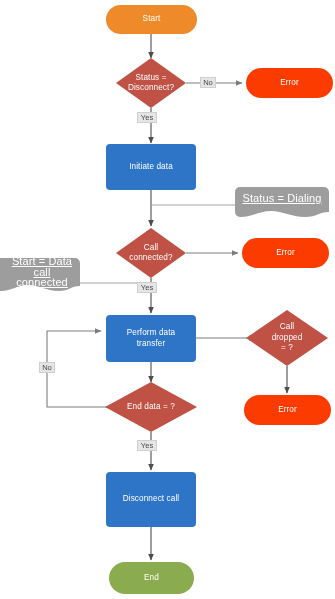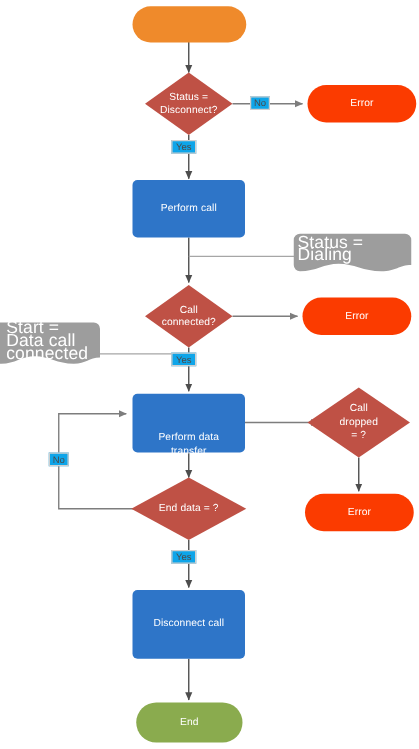--- a/index.html
+++ b/index.html
@@ -35,32 +35,34 @@
     line-height: 10.5px;
     pointer-events: none;
     white-space: pre-line;
     letter-spacing: 0.1px;
   }
   .note-label {
     position: absolute;
     display: flex;
     align-items: center;
     justify-content: center;
+    text-align: center;
     color: #ffffff;
-    font-size: 14px;
+    font-size: 11px;
     line-height: 10.5px;
     white-space: pre-line;
     letter-spacing: 0.1px;
+    text-decoration: underline;
   }
   .edge-label {
     position: absolute;
     display: flex;
     align-items: center;
     justify-content: center;
-    background: #0ea5e9;
+    background: #e5e5e5;
     border: 1px solid #cfcfcf;
     color: #4a4a4a;
     font-size: 7.6px;
     line-height: 8px;
     padding: 0 1px;
     box-sizing: border-box;
   }
 </style>
 </head>
 <body>
@@ -134,39 +136,40 @@
       <rect x="244" y="395" width="87" height="30" rx="15" ry="15" fill="#fb3b00"></rect>
 
       <path d="M151,382 L197,407 L151,432 L105,407 Z" fill="#bf5145"></path>
 
       <rect x="106" y="472" width="90" height="55" rx="4" ry="4" fill="#2e75c8"></rect>
 
       <rect x="109" y="562" width="85" height="32" rx="16" ry="16" fill="#8aab4e"></rect>
     </g>
   </svg>
 
+  <div class="node-label" style="left:106px; top:5px; width:91px; height:29px;">Start</div>
 
   <div class="node-label" style="left:111px; top:68px; width:80px; height:30px;">Status =
 Disconnect?</div>
 
   <div class="node-label" style="left:246px; top:68px; width:87px; height:30px;">Error</div>
 
-  <div class="node-label" style="left:106px; top:144px; width:90px; height:46px;">Perform call</div>
+  <div class="node-label" style="left:106px; top:144px; width:90px; height:46px;">Initiate data</div>
 
   <div class="note-label" style="left:238px; top:187px; width:88px; height:22px;">Status = Dialing</div>
 
   <div class="node-label" style="left:111px; top:238px; width:80px; height:30px;">Call
 connected?</div>
 
   <div class="node-label" style="left:242px; top:238px; width:87px; height:30px;">Error</div>
 
   <div class="note-label" style="left:5px; top:259px; width:74px; height:26px;">Start = Data call
 connected</div>
 
-  <div class="node-label" style="left:106px; top:315px; width:90px; height:47px;margin-top:17px;">Perform data
+  <div class="node-label" style="left:106px; top:315px; width:90px; height:47px;">Perform data
 transfer</div>
 
   <div class="node-label" style="left:257px; top:318px; width:60px; height:40px;">Call
 dropped
 = ?</div>
 
   <div class="node-label" style="left:244px; top:395px; width:87px; height:30px;">Error</div>
 
   <div class="node-label" style="left:111px; top:392px; width:80px; height:30px;">End data = ?</div>
 

